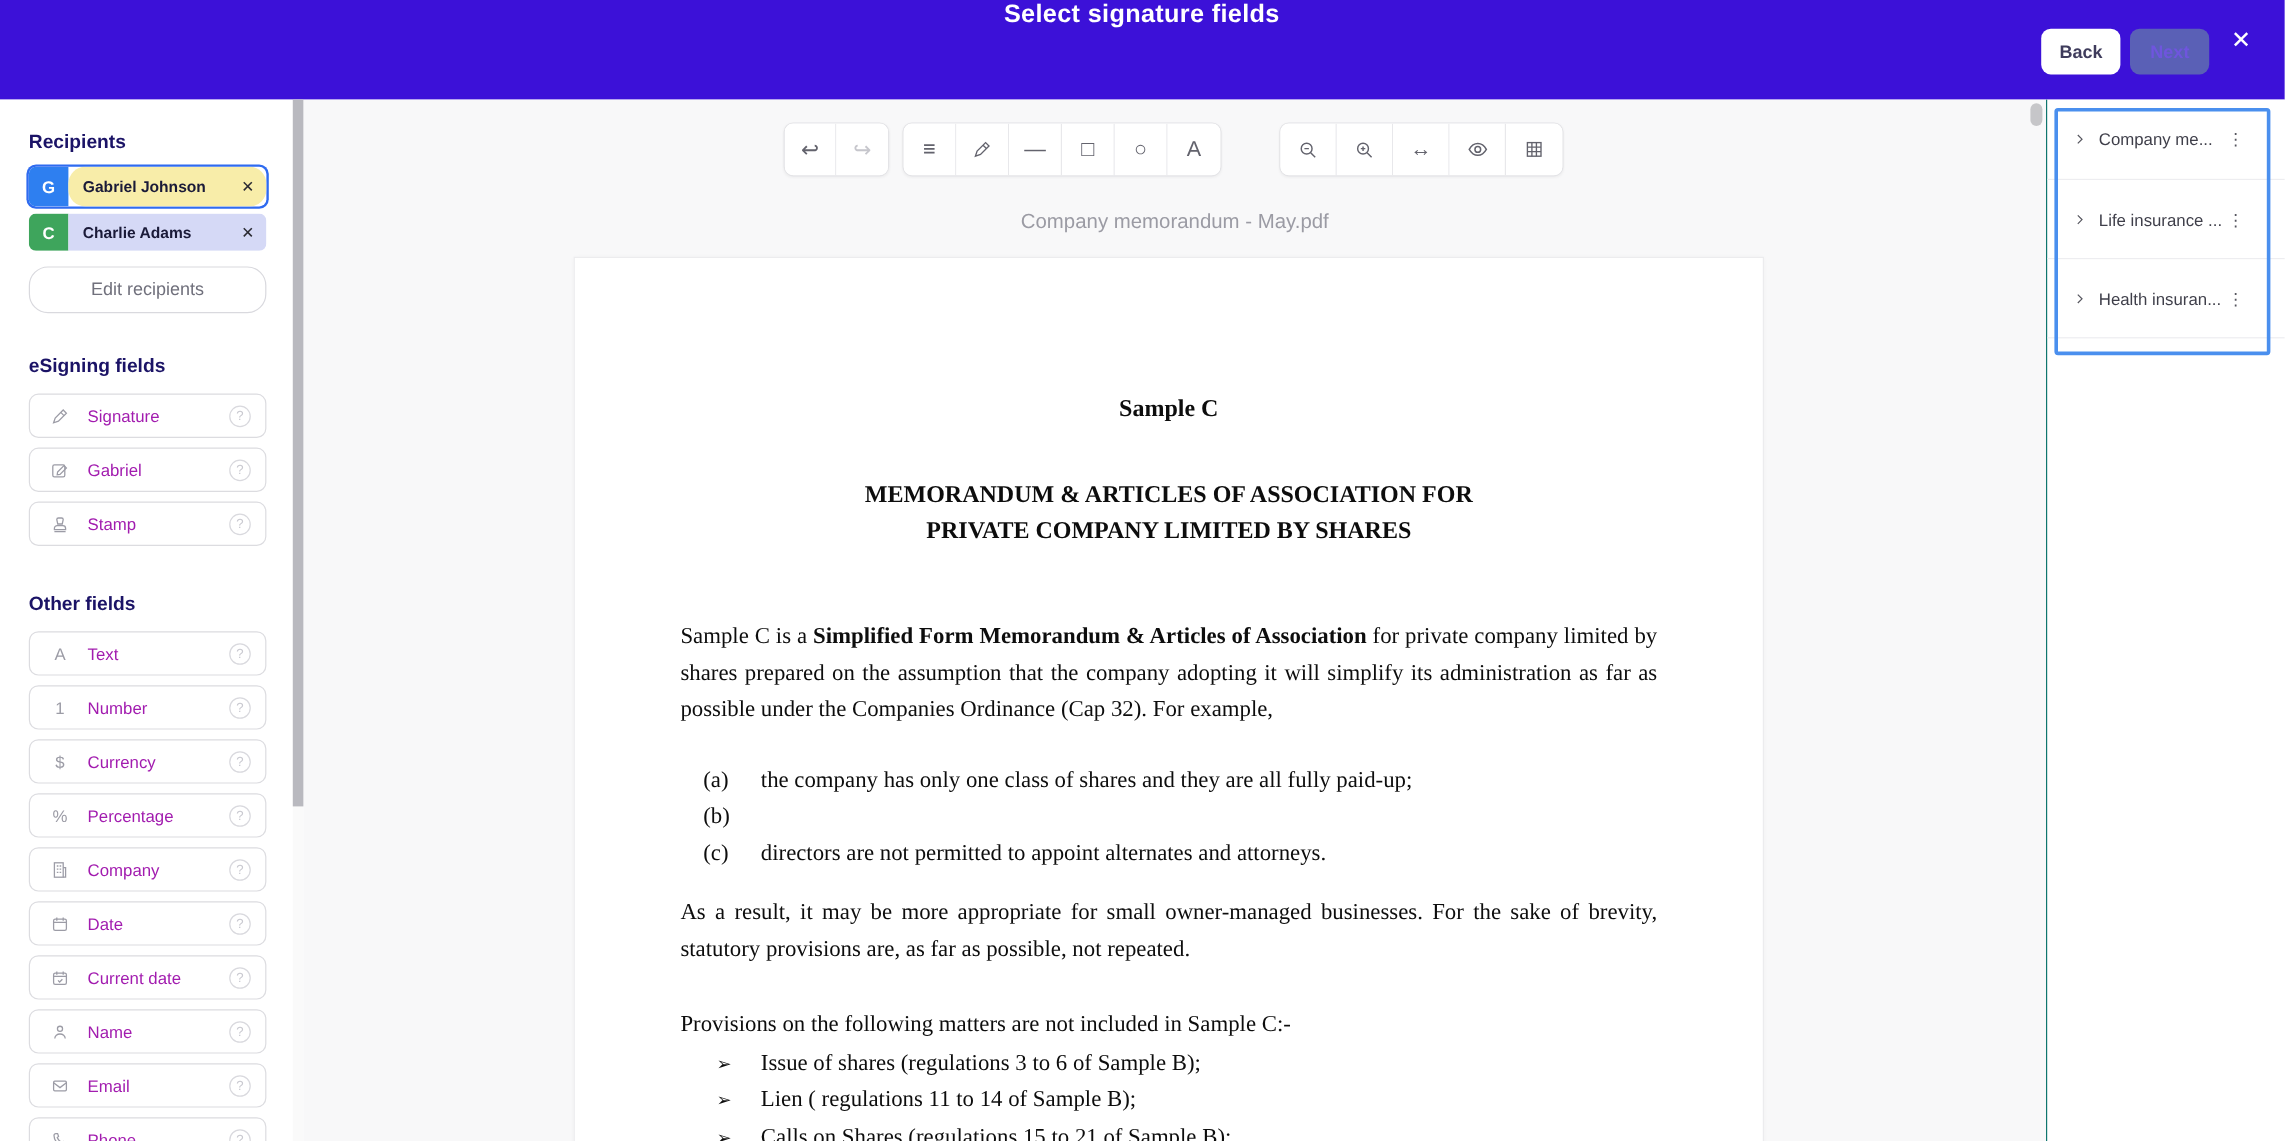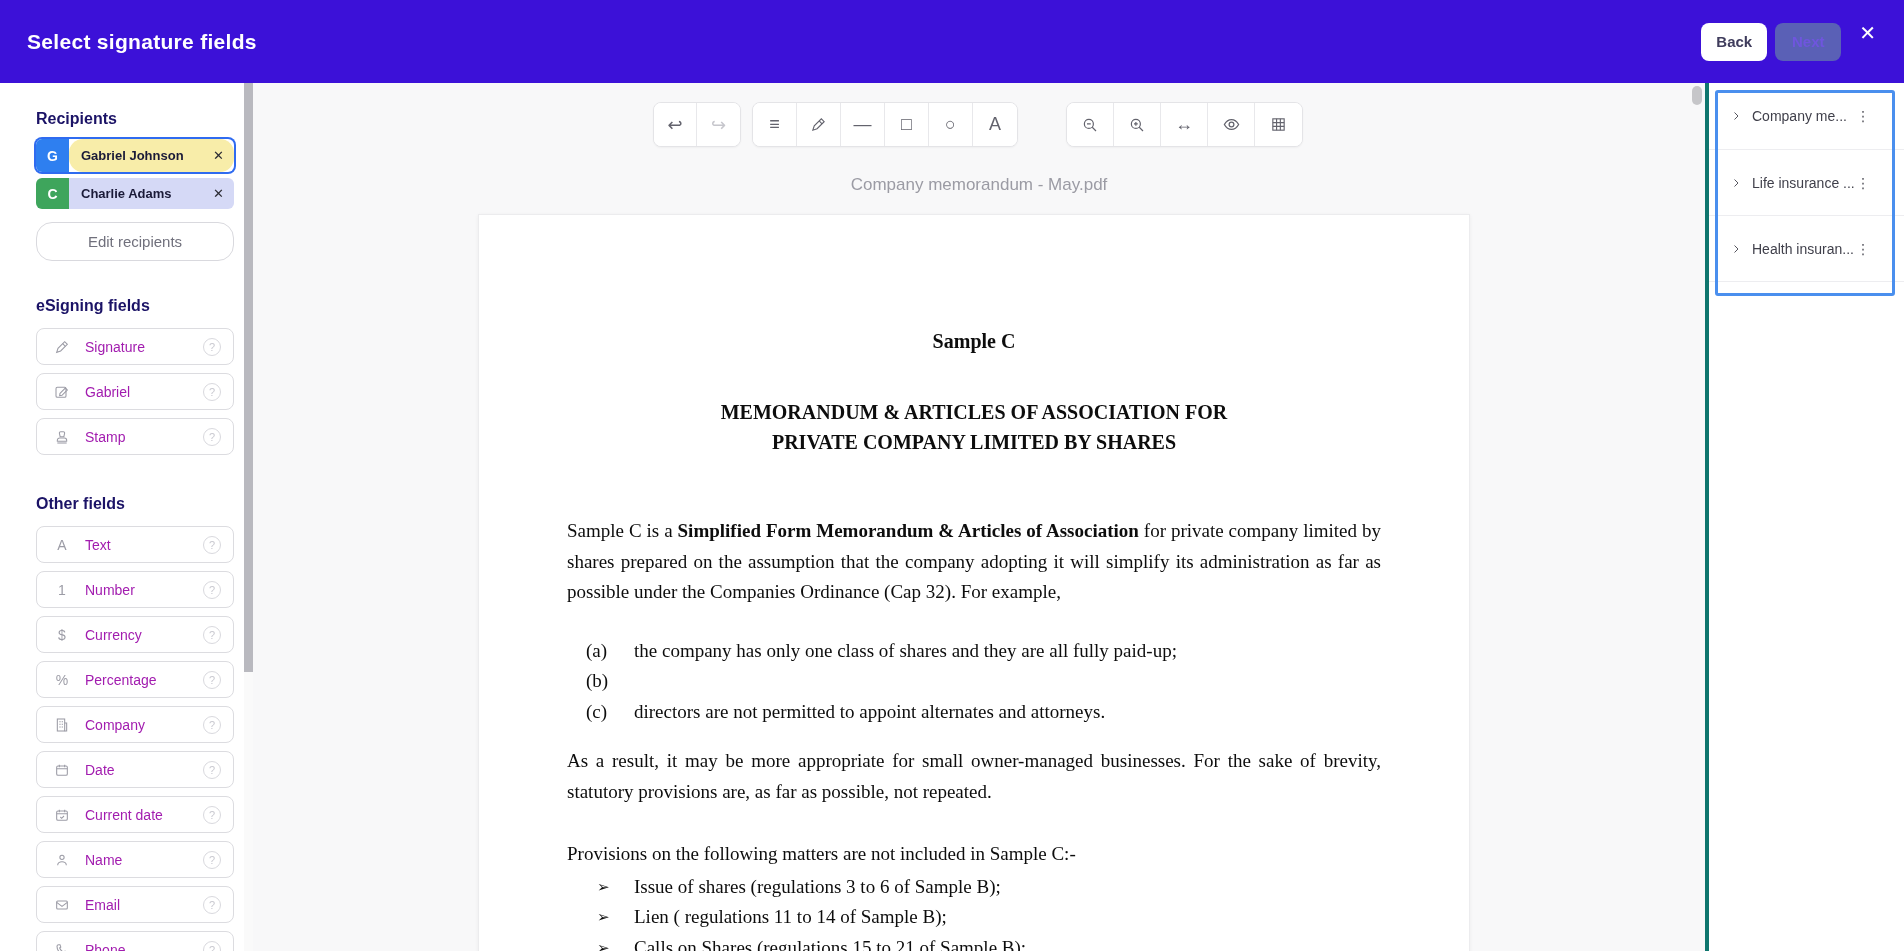--- a/index.html
+++ b/index.html
@@ -2,32 +2,32 @@
 <html><head>
 <meta charset="utf-8">
 <style>
   * { margin:0; padding:0; box-sizing:border-box; }
   html,body { width:1904px; height:951px; overflow:hidden; background:#fff;
     font-family:"Liberation Sans", sans-serif; }
   #app { position:relative; width:1904px; height:951px; }
 
   
   .header { position:absolute; top:0; left:0; right:0; height:83px; background:#3c11d8;
-    display:flex; align-items:center; padding:0 28px 0 27px; }
+    display:flex; align-items:center; padding:0 28px 0 27px;flex-direction:column; }
   .header-title { color:#fff; font-size:21px; font-weight:700; letter-spacing:.3px; }
   .header-actions { margin-left:auto; display:flex; align-items:flex-start; gap:8px; }
   .btn-back { width:66px; height:38px; background:#fff; color:#3f3c5c; border:none;
     border-radius:8px; font-size:15px; font-weight:600; font-family:inherit; cursor:pointer; }
   .btn-next { width:66px; height:38px; background:#5a60b6; color:#6f55de; border:none;
     border-radius:8px; font-size:15px; font-weight:600; font-family:inherit; cursor:pointer; }
   .btn-close { color:#fff; font-size:20px; font-weight:300; margin-left:10px; cursor:pointer;
     background:none; border:none; font-family:inherit; line-height:1; }
 
   
-  .sidebar { position:absolute; top:83px; left:12px; width:244px; bottom:0; background:#fff;
+  .sidebar { position:absolute; top:83px; left:0; width:244px; bottom:0; background:#fff;
     padding-left:24px; }
   .side-scroll { position:absolute; top:83px; left:244px; width:9px; bottom:0; background:#fafafa; }
   .side-scroll-thumb { position:absolute; top:0; left:0; width:9px; height:589px; background:#b9b9bf; }
 
   .section-heading { font-size:16px; font-weight:700; color:#1b1366; }
   .h-recipients { margin-top:27px; }
   .h-esign { margin-top:36px; }
   .h-other { margin-top:40px; }
 
   .chip { width:198px; height:33px; display:flex; align-items:center; border-radius:6px;
@@ -91,21 +91,21 @@
   .doc-li { display:flex; }
   .doc-li .marker { width:48px; flex:none; }
   .doc-p2 { margin-top:19px; text-align:justify; }
   .doc-p3 { margin-top:32px; }
   .doc-bullets { margin-top:2px; padding-left:30px; }
   .doc-bl { display:flex; }
   .doc-bl .bmarker { width:37px; flex:none; font-family:"DejaVu Sans", sans-serif; font-size:15px; }
 
   
   .right-panel { position:absolute; top:83px; left:1705px; right:0; bottom:0; background:#fff;
-    border-left:4px solid #0f766e; }
+    border-left:1px solid #0f766e; }
   .doc-row { height:66px; display:flex; align-items:center; padding:0 34px 0 21px;
     border-bottom:1px solid #ededf0; cursor:pointer; }
   .doc-row:first-child { height:67px; }
   .row-chevron { display:flex; align-items:center; flex:none; }
   .row-label { margin-left:10px; font-size:14px; color:#3f3f4a; flex:1; white-space:nowrap;
     overflow:hidden; }
   .row-kebab { color:#55555e; font-size:14px; cursor:pointer; flex:none; }
   .selection-box { position:absolute; top:7px; left:6px; width:180px; height:206px;
     border:3px solid #4a8fee; border-radius:3px; pointer-events:none; }
 </style>

